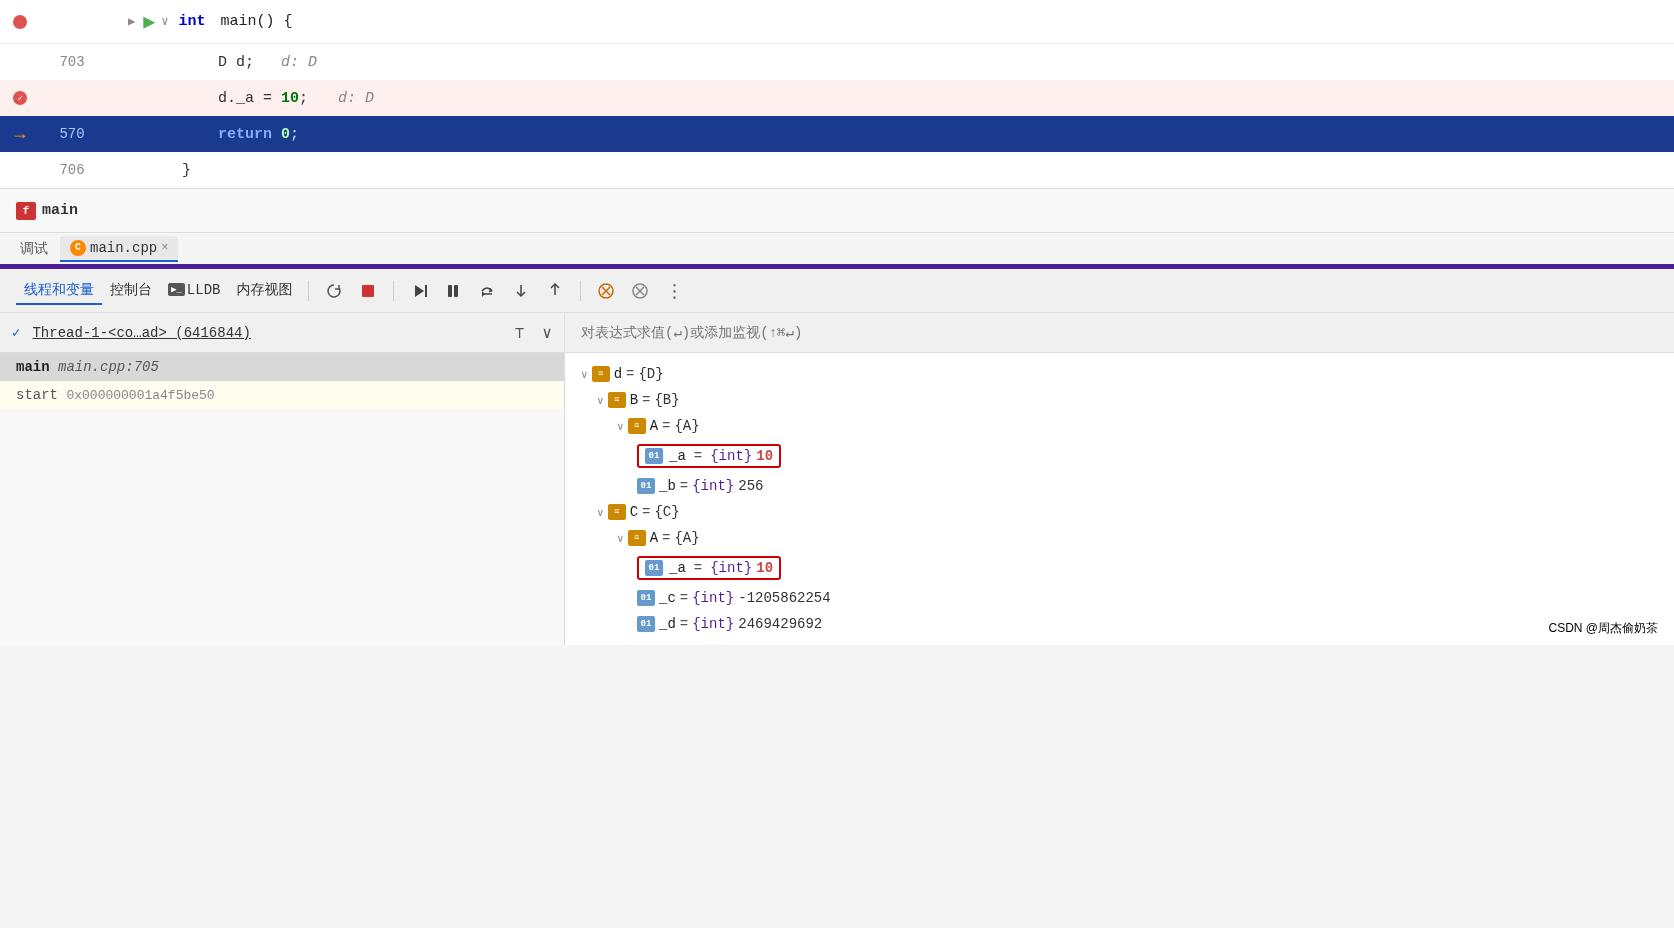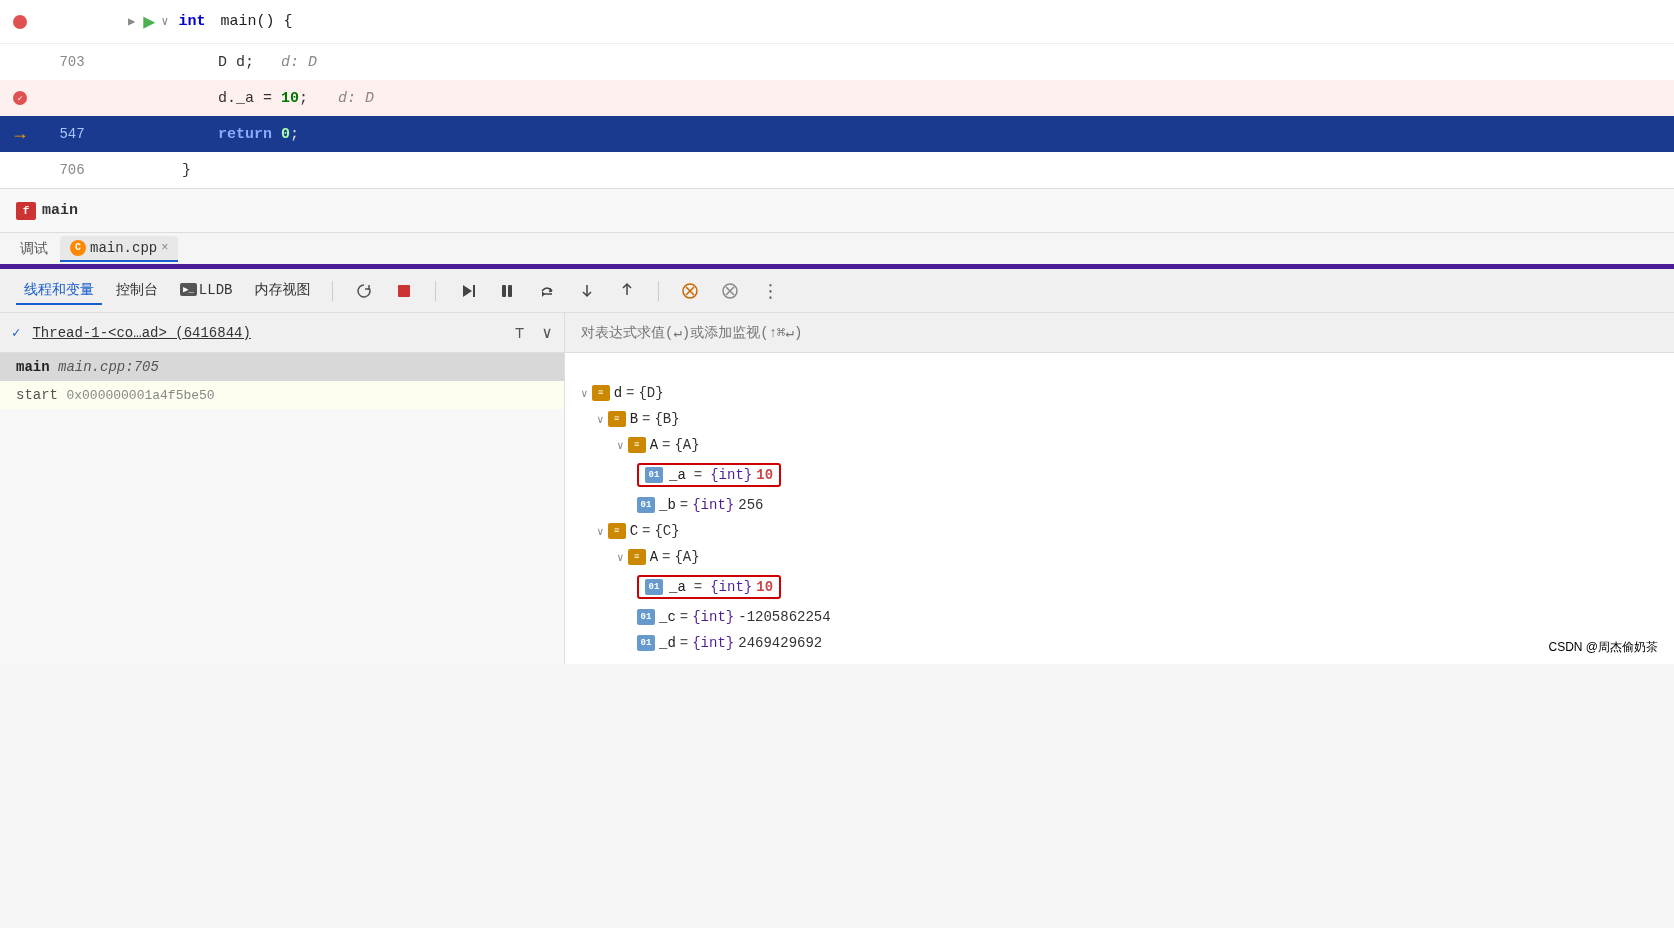--- a/index.html
+++ b/index.html
@@ -165,21 +165,21 @@
     }
 
     
     .debug-toolbar {
       display: flex;
       align-items: center;
       background: #f0f0f0;
       border-bottom: 1px solid #ddd;
       height: 44px;
       padding: 0 16px;
-      gap: 6px;
+      gap: 0;
     }
 
     .toolbar-tab {
       font-size: 14px;
       color: #333;
       padding: 4px 8px;
       cursor: pointer;
       border-bottom: 2px solid transparent;
     }
 
@@ -397,21 +397,21 @@
     <span class="line-number"></span>
     <span class="code-content">
       <span style="color:#333;">    d._a = </span><span style="color:#007700;font-weight:bold;">10</span><span style="color:#333;">;</span><span class="type-hint" style="margin-left:12px;">  d: D</span>
     </span>
   </div>
 
   <div class="code-line current-line">
     <div class="line-gutter">
       <span class="arrow-icon" style="color:#ff9900;font-weight:bold;font-size:18px;">→</span>
     </div>
-    <span class="line-number current-line" style="color:#aac4ff;">547</span>
+    <span class="line-number current-line" style="color:#aac4ff;">570</span>
     <span class="code-content">
       <span style="color:#88aaff;font-weight:bold;">    return </span><span style="color:#aaffaa;font-weight:bold;">0</span><span style="color:#ddd;">;</span>
     </span>
   </div>
 
   <div class="code-line">
     <div class="line-gutter"></div>
     <span class="line-number">706</span>
     <span class="code-content">
       <span style="color:#333;">}</span>
@@ -518,21 +518,21 @@
     <div class="thread-item active">
       <span style="font-weight:bold;color:#222;">main</span>
       <span style="color:#555;font-style:italic;"> main.cpp:705</span>
     </div>
     <div class="thread-item" style="background:#fdfdf0;">
       <span style="color:#555;">start </span>
       <span style="color:#888;font-size:13px;">0x000000001a4f5be50</span>
     </div>
   </div>
 
-  <div style="flex:1;display:flex;flex-direction:column;background:#fff;position:relative;gap:19px;">
+  <div style="flex:1;display:flex;flex-direction:column;background:#fff;position:relative;">
 
     <div class="var-header">
       <input class="var-input" placeholder="对表达式求值(↵)或添加监视(↑⌘↵)" style="">
     </div>
 
     <div class="variables-panel">
 
       <div class="var-row">
         <span class="var-indent" style="width:16px;"></span>
         <span class="var-expand">∨</span>

